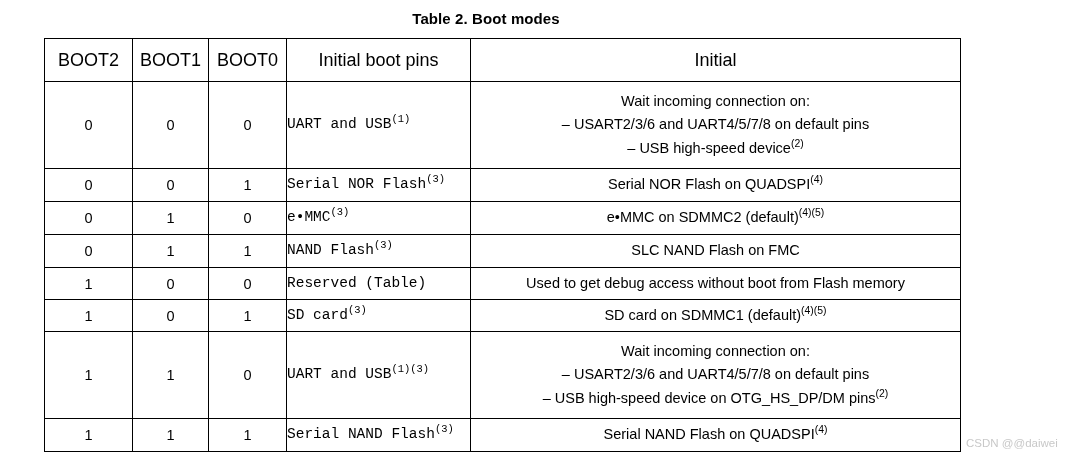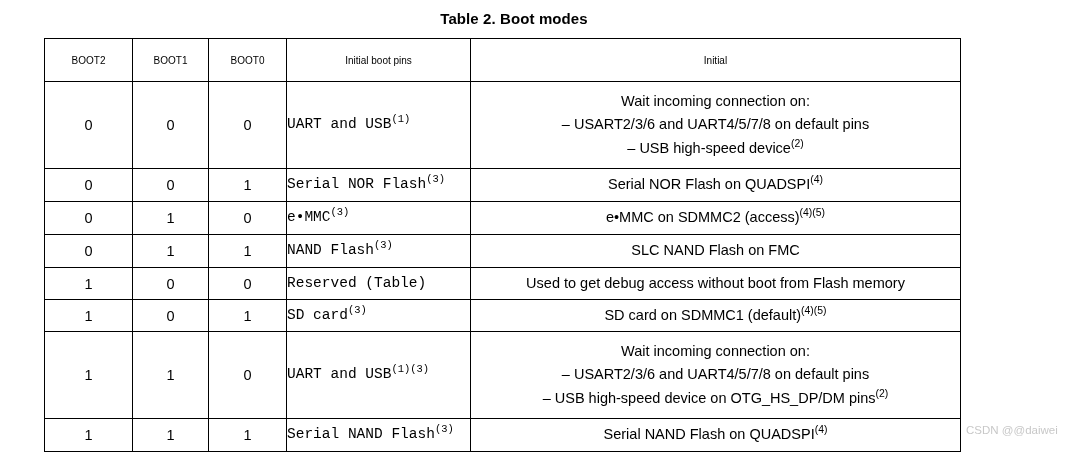--- a/index.html
+++ b/index.html
@@ -11,21 +11,21 @@
     width: 1071px;
     height: 460px;
     position: relative;
     overflow: hidden;
     font-family: "Liberation Sans", sans-serif;
     color: #000000;
   }
 
   #table-title {
     position: absolute;
-    left: 56px;
+    left: 28px;
     top: 10px;
     width: 916px;
     text-align: center;
     font-size: 15px;
     font-weight: bold;
     letter-spacing: 0.1px;
   }
 
   #boot-modes-table {
     position: absolute;
@@ -50,21 +50,21 @@
   col.c-boot1    { width: 76px; }
   col.c-boot0    { width: 78px; }
   col.c-mode     { width: 184px; }
   col.c-comments { width: 490px; }
 
   thead th {
     height: 42px;
     font-weight: bold;
     text-align: center;
     border-bottom: 3px solid #000000;
-    font-size: 10px;
+    font-size: 18px;
   }
 
   td.bit {
     text-align: center;
     font-size: 14.5px;
   }
 
   td.mode {
     padding-left: 9px;
     text-align: left;
@@ -96,21 +96,21 @@
     line-height: 0;
   }
 
   tr.r-tall td { height: 86px; }
   tr.r-norm td { height: 32px; }
   tr.r-mid  td { height: 31px; }
 
   #watermark {
     position: absolute;
     left: 966px;
-    top: 424px;
+    top: 437px;
     font-size: 11.5px;
     color: #c8c8c8;
     white-space: nowrap;
     font-family: "Liberation Sans", sans-serif;
   }
 </style>
 </head>
 <body>
 
 <div id="table-title">Table 2. Boot modes</div>
@@ -157,21 +157,21 @@
           </span>
         </td>
       </tr>
       <tr class="r-norm">
         <td class="bit">0</td>
         <td class="bit">1</td>
         <td class="bit">0</td>
         <td class="mode"><span class="single"><span>e•MMC</span><sup>(3)</sup></span></td>
         <td class="comments">
           <span class="cell-lines">
-            <span class="line"><span>e•MMC on SDMMC2 (access)</span><sup>(4)(5)</sup></span>
+            <span class="line"><span>e•MMC on SDMMC2 (default)</span><sup>(4)(5)</sup></span>
           </span>
         </td>
       </tr>
       <tr class="r-norm">
         <td class="bit">0</td>
         <td class="bit">1</td>
         <td class="bit">1</td>
         <td class="mode"><span class="single"><span>NAND Flash</span><sup>(3)</sup></span></td>
         <td class="comments">
           <span class="cell-lines">

